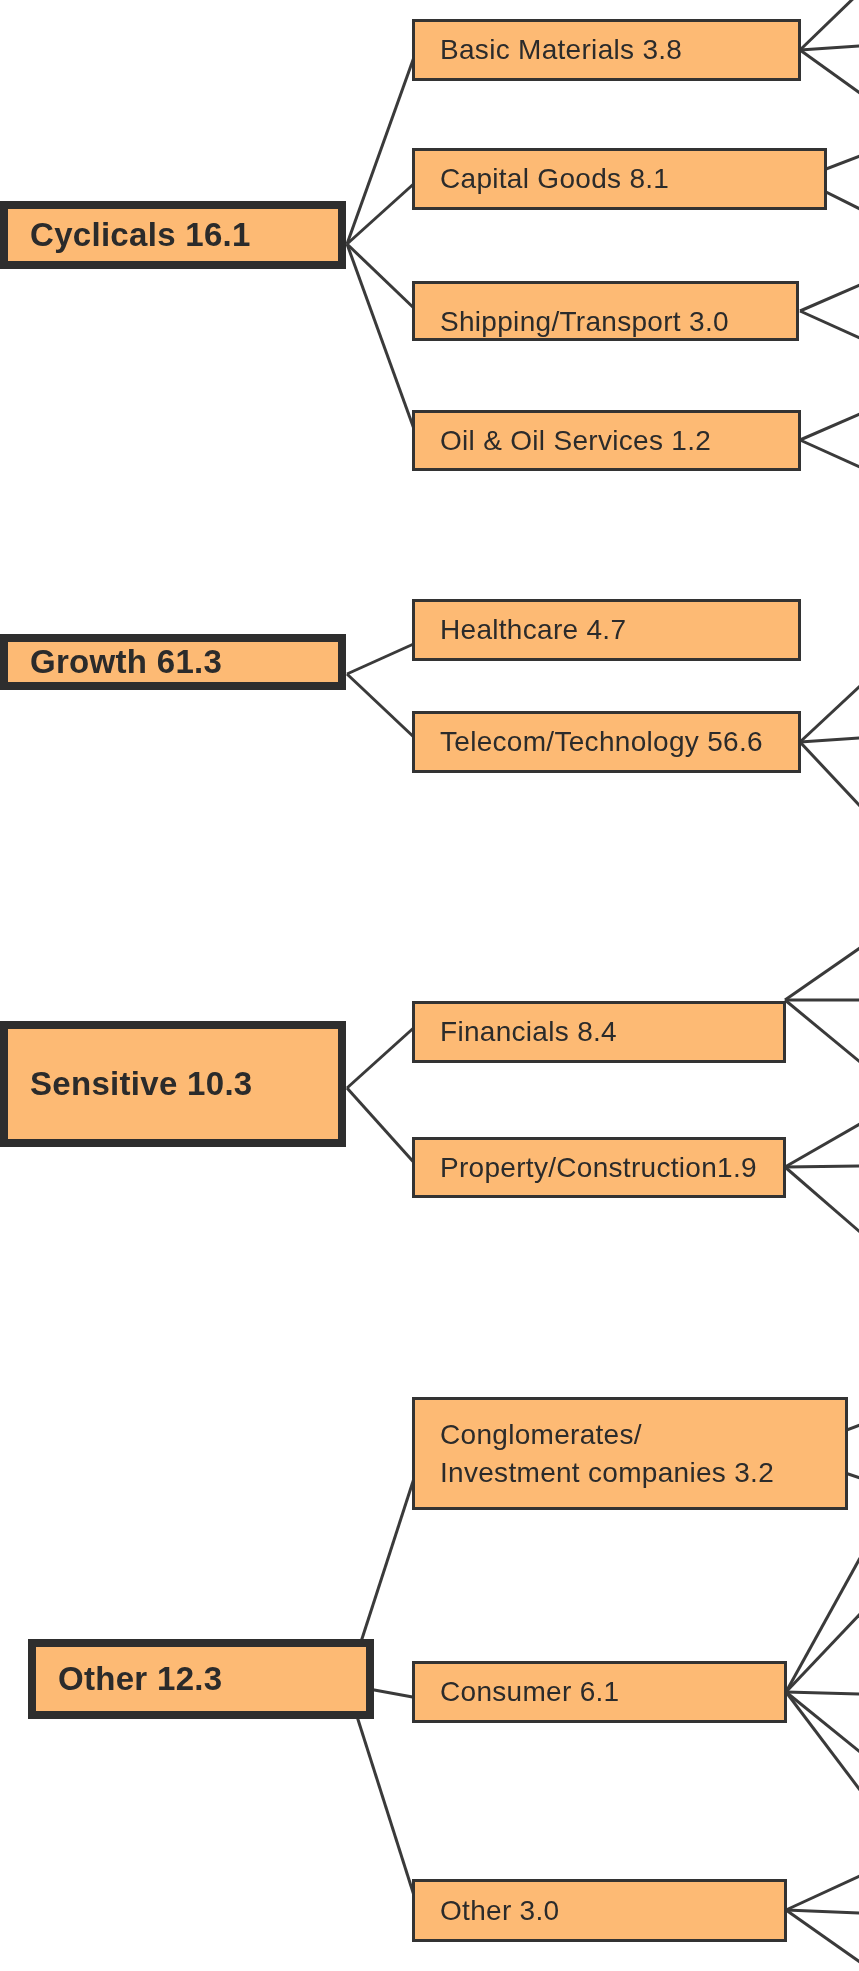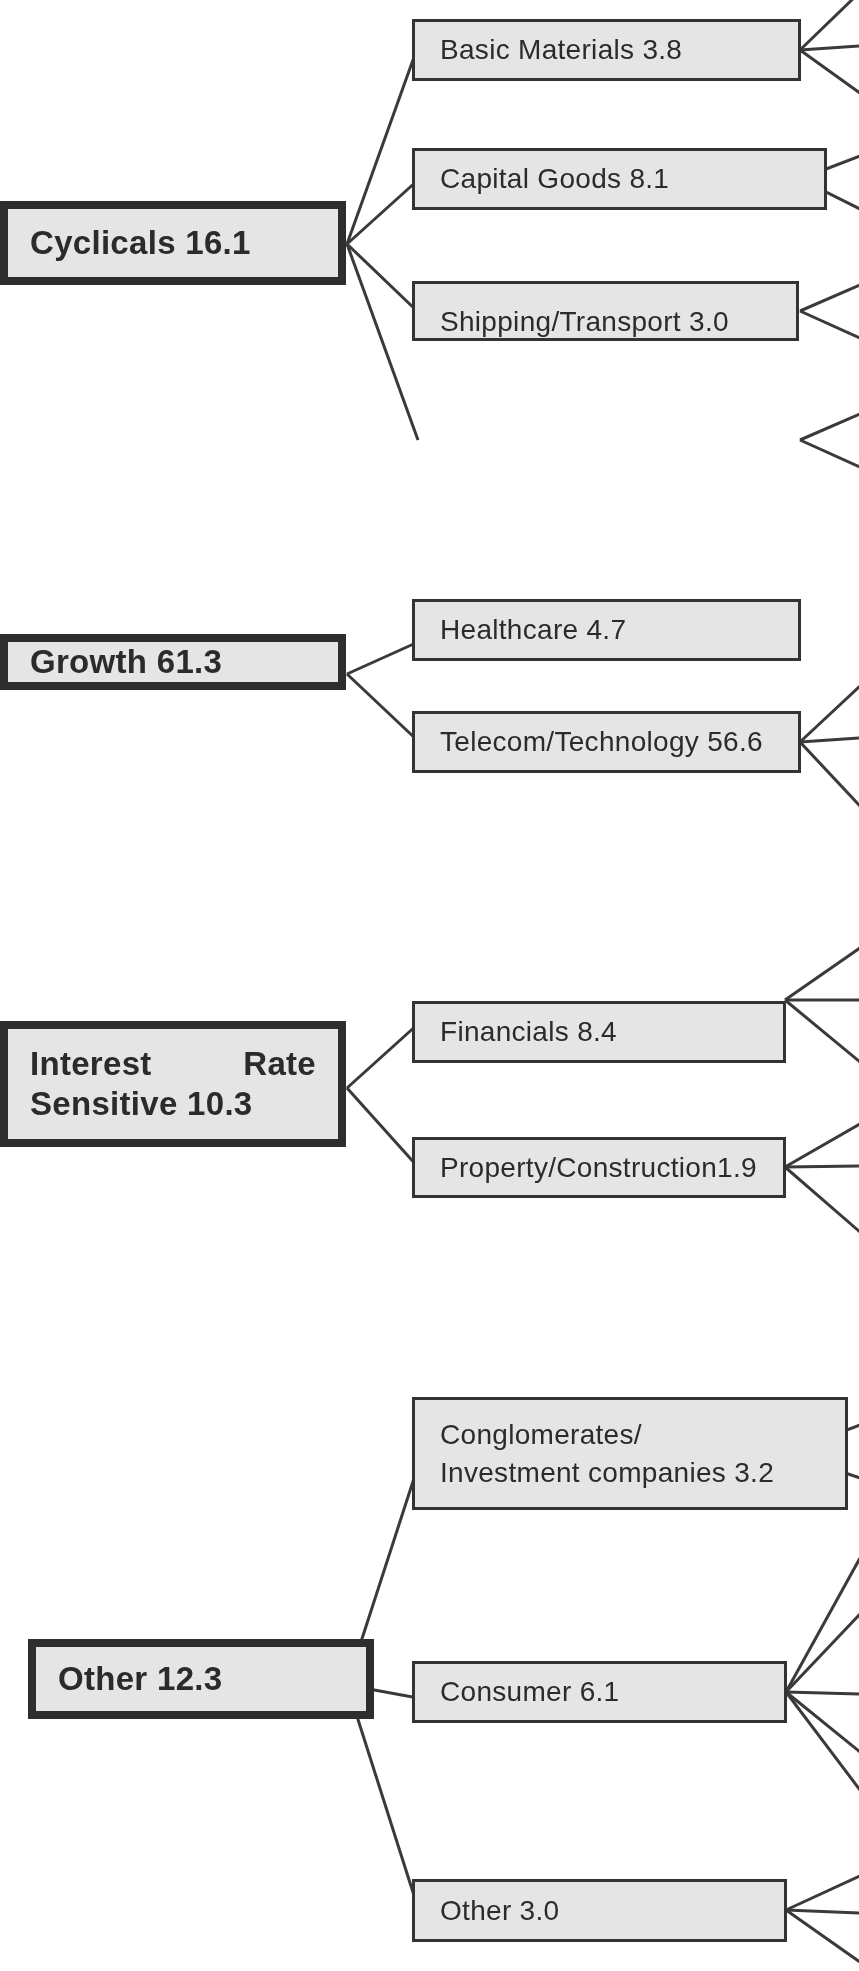--- a/index.html
+++ b/index.html
@@ -9,21 +9,21 @@
     height: 1971px;
     background: #ffffff;
     font-family: "Liberation Sans", sans-serif;
     color: #2b2b2b;
     overflow: hidden;
   }
   .wires { position: absolute; left: 0; top: 0; width: 859px; height: 1971px; }
   .wires line { stroke: #3a3a3a; stroke-width: 3; }
   .box {
     position: absolute;
-    background: #e5e5e5;
+    background: #fdba74;
     box-sizing: border-box;
     display: flex;
     align-items: center;
     letter-spacing: 0.3px;
   }
   .pbox {
     border: 8px solid #2e2e2e;
     font-weight: bold;
     font-size: 33px;
     padding-left: 22px;
@@ -112,52 +112,51 @@
       <line x1="786" y1="1692" x2="860" y2="1752"></line>
       <line x1="786" y1="1692" x2="860" y2="1790"></line>
     </g>
     <g>
       <line x1="786" y1="1910" x2="860" y2="1876"></line>
       <line x1="786" y1="1910" x2="860" y2="1913"></line>
       <line x1="786" y1="1910" x2="860" y2="1962"></line>
     </g>
   </svg>
 
-  <div class="box pbox" style="left:0px; top:201px; width:346px; height:84px;">
+  <div class="box pbox" style="left:0px; top:201px; width:346px; height:68px;">
     <span>Cyclicals 16.1</span>
   </div>
 
   <div class="box pbox" style="left:0px; top:634px; width:346px; height:56px;">
     <span>Growth 61.3</span>
   </div>
 
   <div class="box pbox two-line" style="left:0px; top:1021px; width:346px; height:126px;">
-    <div class="jrow">
-      <span>Interest</span>
-      <span>Rate</span>
-    </div>
     <div>Sensitive 10.3</div>
   </div>
 
   <div class="box pbox" style="left:16px; top:1639px; width:346px; height:80px;margin-left:12px;">
     <span>Other 12.3</span>
   </div>
 
   <div class="box cbox" style="left:412px; top:19px; width:389px; height:62px;">
     <span>Basic Materials 3.8</span>
   </div>
 
   <div class="box cbox" style="left:412px; top:148px; width:415px; height:62px;">
     <span>Capital Goods 8.1</span>
   </div>
 
   <div class="box cbox" style="left:412px; top:281px; width:387px; height:60px;align-items:flex-end;">
     <span>Shipping/Transport 3.0</span>
   </div>
 
+  <div class="box cbox" style="left:412px; top:410px; width:389px; height:61px;">
+    <span>Oil &amp; Oil Services 1.2</span>
+  </div>
 
   <div class="box cbox" style="left:412px; top:599px; width:389px; height:62px;">
     <span>Healthcare 4.7</span>
   </div>
 
   <div class="box cbox" style="left:412px; top:711px; width:389px; height:62px;">
     <span>Telecom/Technology 56.6</span>
   </div>
 
   <div class="box cbox" style="left:412px; top:969px; width:374px; height:62px;margin-top:32px;">

